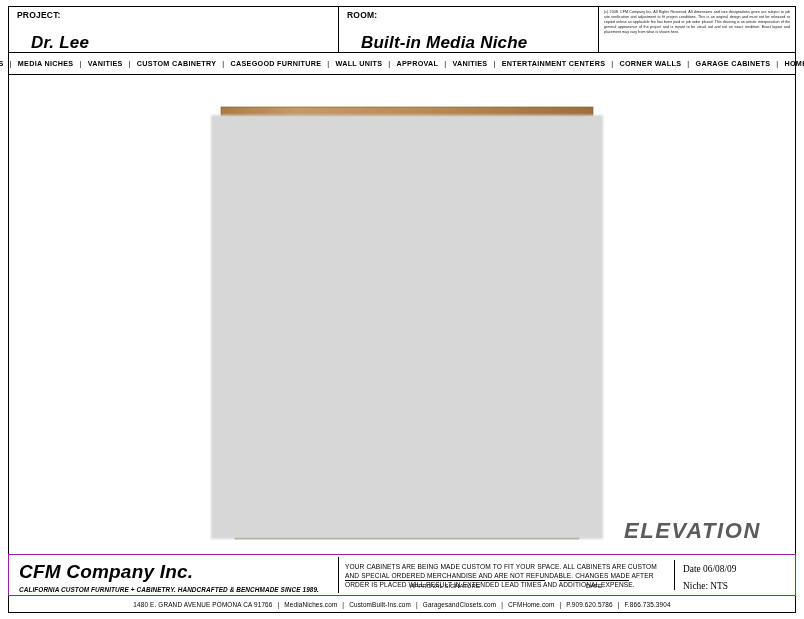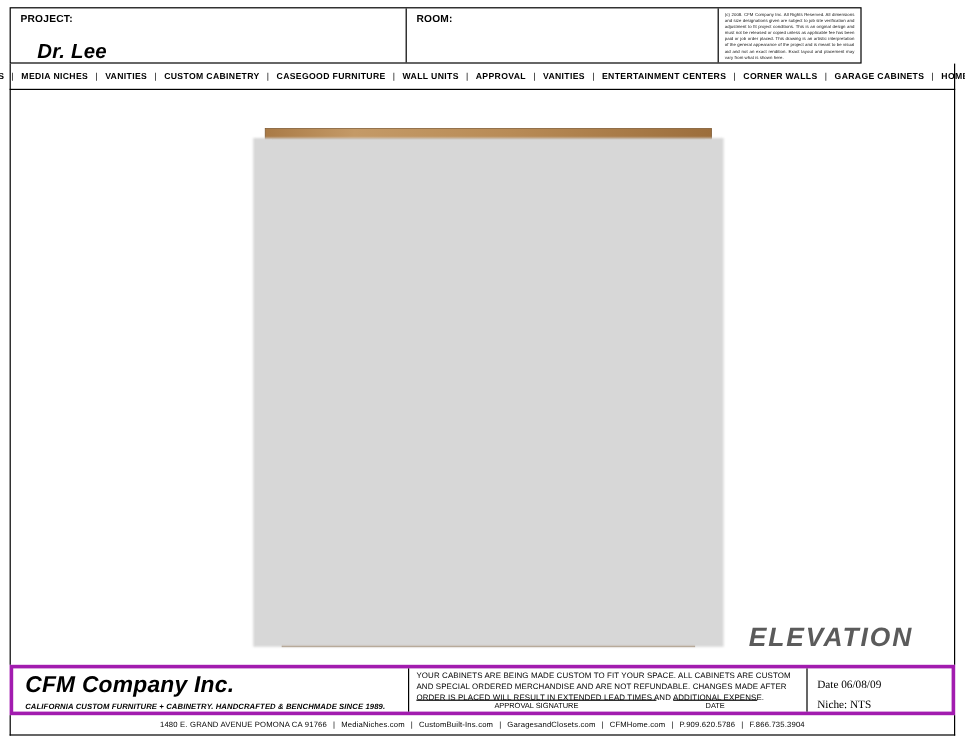--- a/index.html
+++ b/index.html
@@ -16,21 +16,21 @@
   .sheet {
     position: relative;
     width: 804px; height: 619px;
     background: #fff;
   }
 
   
   .header {
     position: absolute;
     left: 8px; top: 6px;
-    width: 710px; height: 47px;
+    width: 788px; height: 47px;
     border: 1px solid #000;
     display: flex;
   }
   .hdr-cell {
     position: relative;
     height: 100%;
     padding: 3px 8px 0 8px;
   }
   .hdr-project { width: 330px; border-right: 1px solid #000; }
   .hdr-room    { width: 260px; border-right: 1px solid #000; }
@@ -116,22 +116,23 @@
     width: 392px; height: 424px;
     background: #d7d7d7;
     filter: blur(1px);
   }
 
   
   .bottom {
     position: absolute;
     left: 8px; top: 554px;
     width: 788px; height: 42px;
-    border: 3px solid #a21caf;
-    display: flex;
+    border: 1px solid #a21caf;
+    display: flex;
+    align-items: center;
   }
   .bt-left {
     width: 330px;
     border-right: 1px solid #000;
     padding: 4px 0 0 10px;
   }
   .company-name {
     font-size: 19px;
     font-weight: bold;
     font-style: italic;
@@ -205,20 +206,21 @@
 
 <div class="sheet">
 
   <div class="header">
     <div class="hdr-cell hdr-project">
       <div class="hdr-label">PROJECT:</div>
       <div class="hdr-value">Dr. Lee</div>
     </div>
     <div class="hdr-cell hdr-room">
       <div class="hdr-label">ROOM:</div>
+      <div class="hdr-value">Built-in Media Niche</div>
     </div>
     <div class="hdr-cell hdr-legal">
       <div class="legal-text">(c) 2008.  CFM Company Inc.  All Rights Reserved.  All dimensions and size designations given are subject to job site verification and adjustment  to fit project conditions.  This is an original design and must not be released or copied unless as applicable fee has been paid or job order placed.  This drawing is an artistic interpretation of the general appearance of the project and is meant to be visual aid and not an exact rendition. Exact layout and placement may vary from what is shown here.</div>
     </div>
   </div>
 
   <div class="navstrip">
     <div class="nav-items" id="nav-items">
         <span class="nav-item">BUILT-INS</span>
         <span class="nav-sep">|</span>

